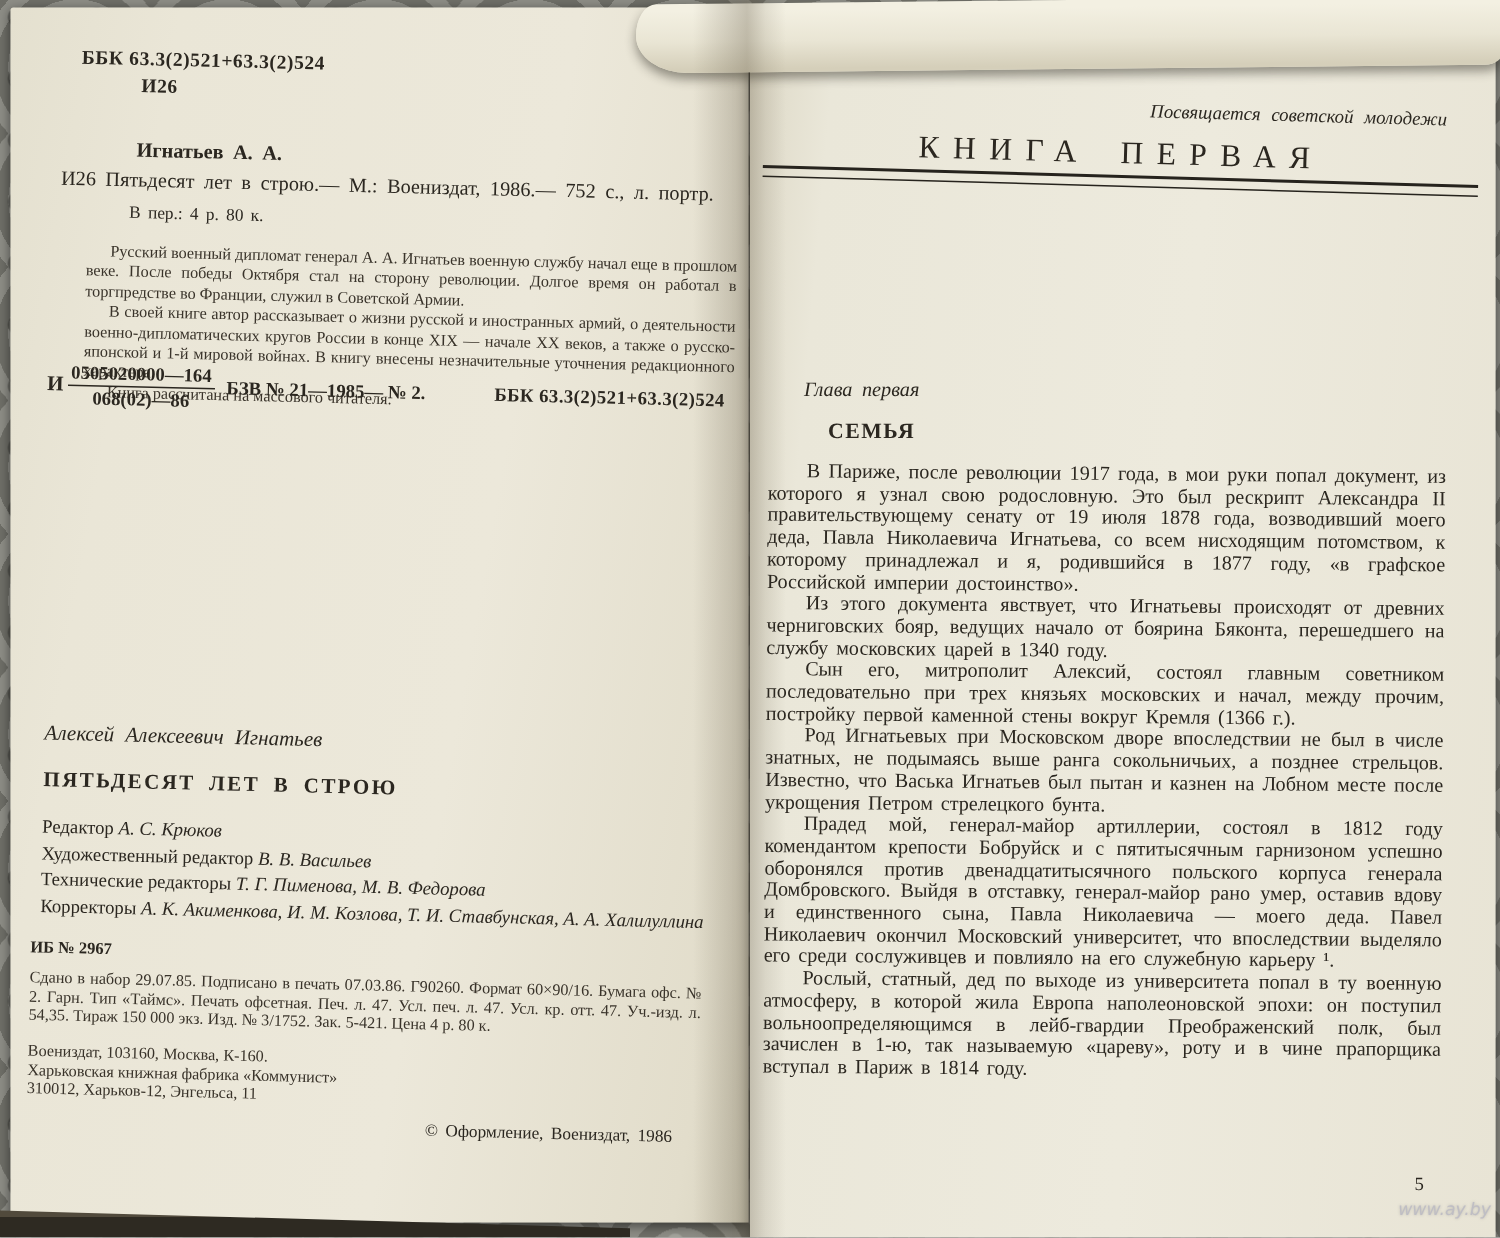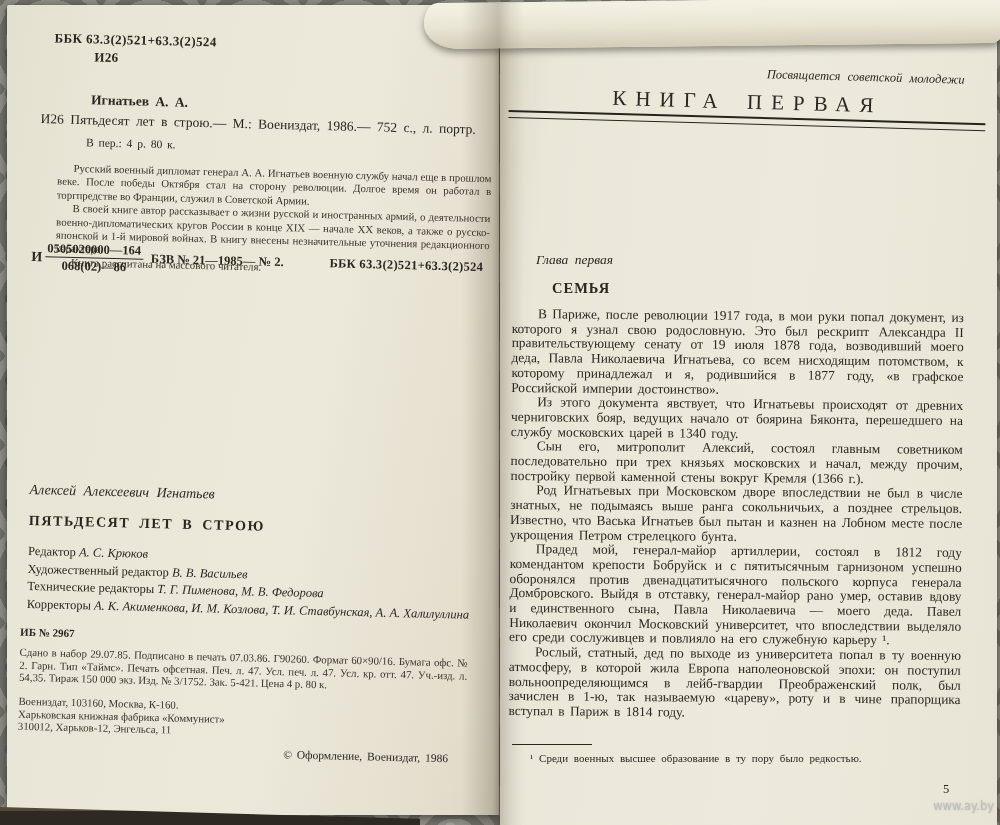--- a/index.html
+++ b/index.html
@@ -76,21 +76,21 @@
   .heading-rule{margin-top:2px;height:5px;border-top:2.5px solid #26231d;border-bottom:1.6px solid #26231d;}
   .chapter-label{left:12px;top:222px;font-style:italic;font-size:13.5px;word-spacing:3px;margin-left:24px;}
   .chapter-title{left:12px;top:250px;font-size:14.5px;font-weight:700;letter-spacing:1px;margin-left:40px;}
   .body-rot{position:absolute;left:12px;top:277px;width:452px;transform:rotate(.5deg);transform-origin:0 0;}
   .body-rot p{margin:0;font-size:13.4px;line-height:14.7px;text-align:justify;text-indent:26px;word-spacing:2px;}
   .footnote{position:absolute;left:12px;top:714px;width:452px;}
   .fn-rule{width:80px;border-top:1.6px solid #2b2720;margin-bottom:7px;}
   .fn-text{font-size:11px;line-height:13px;text-indent:18px;word-spacing:3px;margin:0;}
   .page-number{position:absolute;left:443px;top:752px;font-size:12.5px;}
   .watermark{position:absolute;right:6px;top:799px;z-index:8;font-family:"DejaVu Sans","Liberation Sans",sans-serif;
-    font-size:11.5px;color:rgba(190,189,196,.95);text-shadow:0 0 2px rgba(120,120,125,.4);}
+    font-size:11.5px;color:rgba(190,189,196,.95);text-shadow:0 0 2px rgba(120,120,125,.4);font-style:italic;}
 </style>
 </head>
 <body>
 
 <div class="photo">
 
   <div class="page page-left">
     <div class="content rot-left">
       <div class="blk bbk-top">
         <div>ББК 63.3(2)521+63.3(2)524</div>
@@ -150,24 +150,20 @@
 
       <div class="body-rot">
         <p>В Париже, после революции 1917 года, в мои руки попал документ, из которого я узнал свою родословную. Это был рескрипт Александра II правительствующему сенату от 19 июля 1878 года, возводивший моего деда, Павла Николаевича Игнатьева, со всем нисходящим потомством, к которому принадлежал и я, родившийся в 1877 году, «в графское Российской империи достоинство».</p>
         <p>Из этого документа явствует, что Игнатьевы происходят от древних черниговских бояр, ведущих начало от боярина Бяконта, перешедшего на службу московских царей в 1340 году.</p>
         <p>Сын его, митрополит Алексий, состоял главным советником последовательно при трех князьях московских и начал, между прочим, постройку первой каменной стены вокруг Кремля (1366 г.).</p>
         <p>Род Игнатьевых при Московском дворе впоследствии не был в числе знатных, не подымаясь выше ранга сокольничьих, а позднее стрельцов. Известно, что Васька Игнатьев был пытан и казнен на Лобном месте после укрощения Петром стрелецкого бунта.</p>
         <p>Прадед мой, генерал-майор артиллерии, состоял в 1812 году комендантом крепости Бобруйск и с пятитысячным гарнизоном успешно оборонялся против двенадцатитысячного польского корпуса генерала Домбровского. Выйдя в отставку, генерал-майор рано умер, оставив вдову и единственного сына, Павла Николаевича — моего деда. Павел Николаевич окончил Московский университет, что впоследствии выделяло его среди сослуживцев и повлияло на его служебную карьеру ¹.</p>
         <p>Рослый, статный, дед по выходе из университета попал в ту военную атмосферу, в которой жила Европа наполеоновской эпохи: он поступил вольноопределяющимся в лейб-гвардии Преображенский полк, был зачислен в 1-ю, так называемую «цареву», роту и в чине прапорщика вступал в Париж в 1814 году.</p>
       </div>
 
-      <div class="footnote">
-        <div class="fn-rule"></div>
-        <p class="fn-text">¹ Среди военных высшее образование в ту пору было редкостью.</p>
-      </div>
 
       <div class="page-number">5</div>
     </div>
   </div>
 
   <div class="page-curl"></div>
   <div class="gutter-shadow"></div>
   <div class="bottom-edge"></div>
   <div class="watermark">www.ay.by</div>
 </div>

